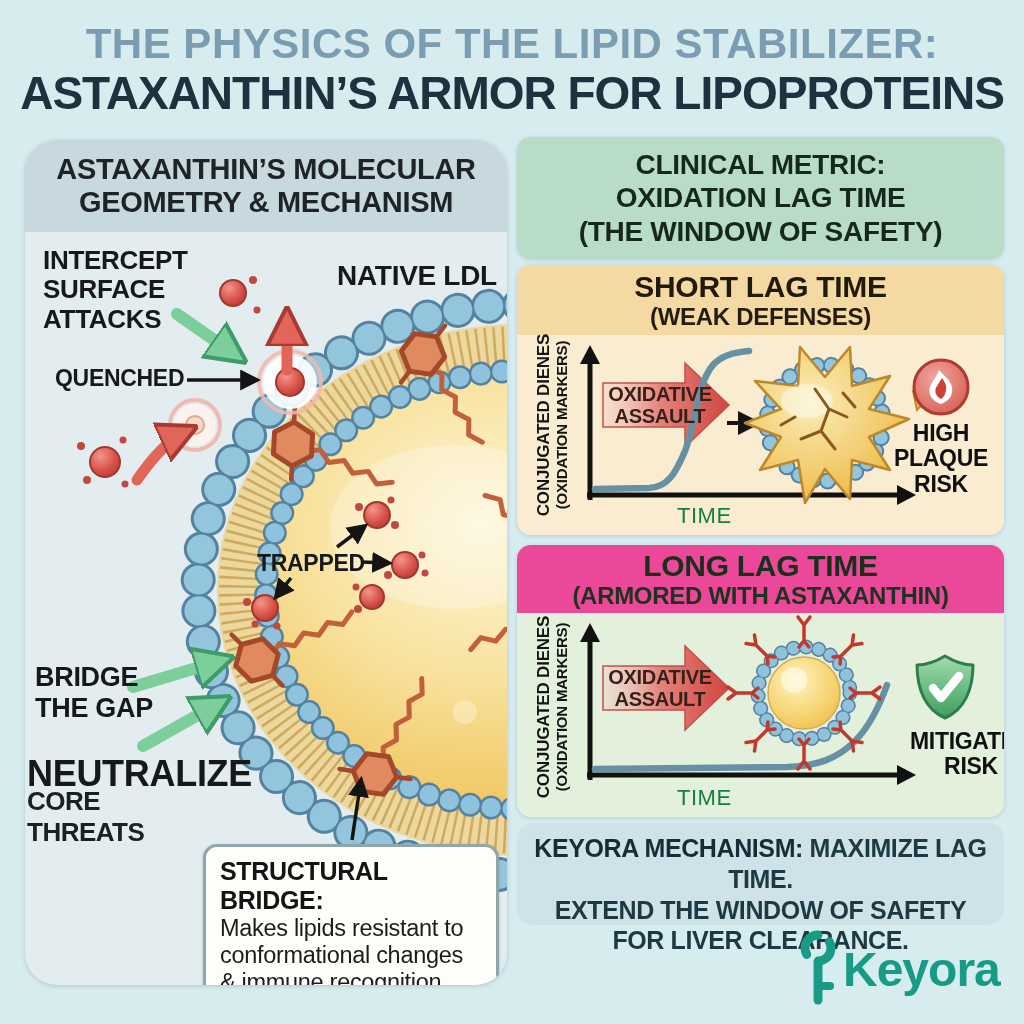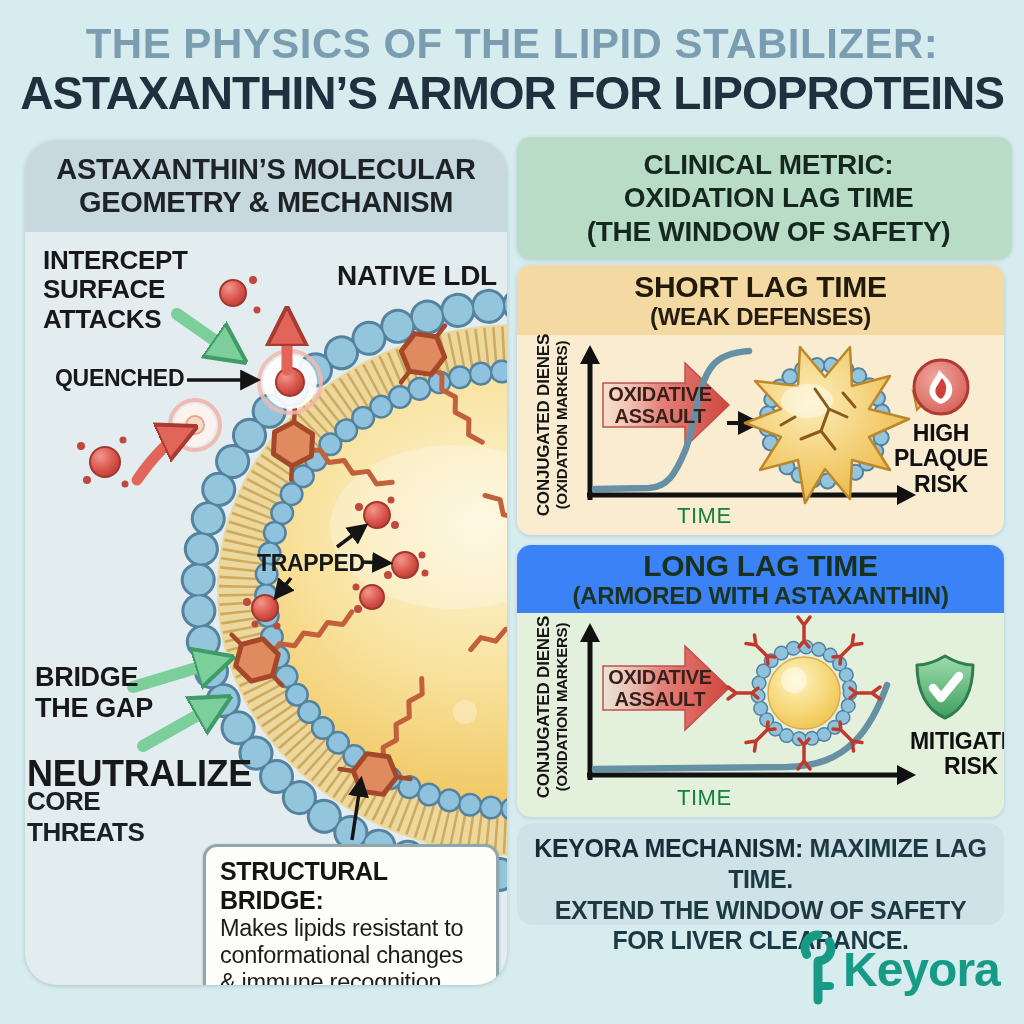--- a/index.html
+++ b/index.html
@@ -28,29 +28,29 @@
   .lbl-bridge{left:10px;top:430px;width:155px;font-size:27px;}
   .lbl-neut1{left:2px;top:522px;width:190px;font-size:36px;}
   .lbl-neut2{left:2px;top:554px;width:192px;font-size:26px;font-weight:600;letter-spacing:-.5px;}
   .callout{left:178px;top:612px;width:296px;box-sizing:border-box;background:#fdfdfa;
     border:3px solid #8fa6ad;border-radius:14px;padding:10px 14px;box-shadow:0 1px 3px rgba(60,90,100,.3);}
   .callout .t{font-size:25px;font-weight:800;letter-spacing:-.3px;color:#141414;}
   .callout .b{font-size:23.5px;font-weight:500;line-height:1.14;color:#1c1c1c;letter-spacing:-.3px;}
 
   
   .mint{left:517px;top:137px;width:487px;height:122px;background:#b9dcc7;border-radius:14px;
-    display:flex;flex-direction:column;justify-content:center;box-shadow:0 1px 4px rgba(50,80,95,.2);padding-left:8px;}
+    display:flex;flex-direction:column;justify-content:center;box-shadow:0 1px 4px rgba(50,80,95,.2);}
   .mint div{text-align:center;font-weight:800;letter-spacing:-.3px;color:#16281e;line-height:1.2;font-size:28px;}
   .mint .l3{font-weight:700;}
 
   .lagpanel{border-radius:14px;overflow:hidden;box-shadow:0 1px 4px rgba(50,80,95,.2);}
   .shortp{left:517px;top:265px;width:487px;height:270px;background:#f9ecd1;}
   .shortp .band{left:0;top:0;width:487px;height:70px;background:#f5d9a3;}
   .longp{left:517px;top:545px;width:487px;height:272px;background:#e3f0dc;}
-  .longp .band{left:0;top:0;width:487px;height:68px;background:#3b82f6;}
+  .longp .band{left:0;top:0;width:487px;height:68px;background:#ec4899;}
   .band{display:flex;flex-direction:column;justify-content:center;}
   .band .bt{font-size:30px;font-weight:800;text-align:center;letter-spacing:-.3px;line-height:1.08;color:#201a09;}
   .longp .band .bt{color:#18301c;}
   .band .bs{font-size:24px;font-weight:700;text-align:center;letter-spacing:-.3px;line-height:1.05;color:#241c0e;}
   .longp .band .bs{color:#1c331f;}
   .chart{left:0;width:487px;}
   .shortp .chart{top:70px;height:200px;}
   .longp .chart{top:68px;height:204px;}
   .ylab{width:200px;text-align:center;transform:rotate(-90deg);}
   .ylab .y1{font-size:17px;font-weight:800;letter-spacing:-.2px;color:#141414;line-height:1.15;}

